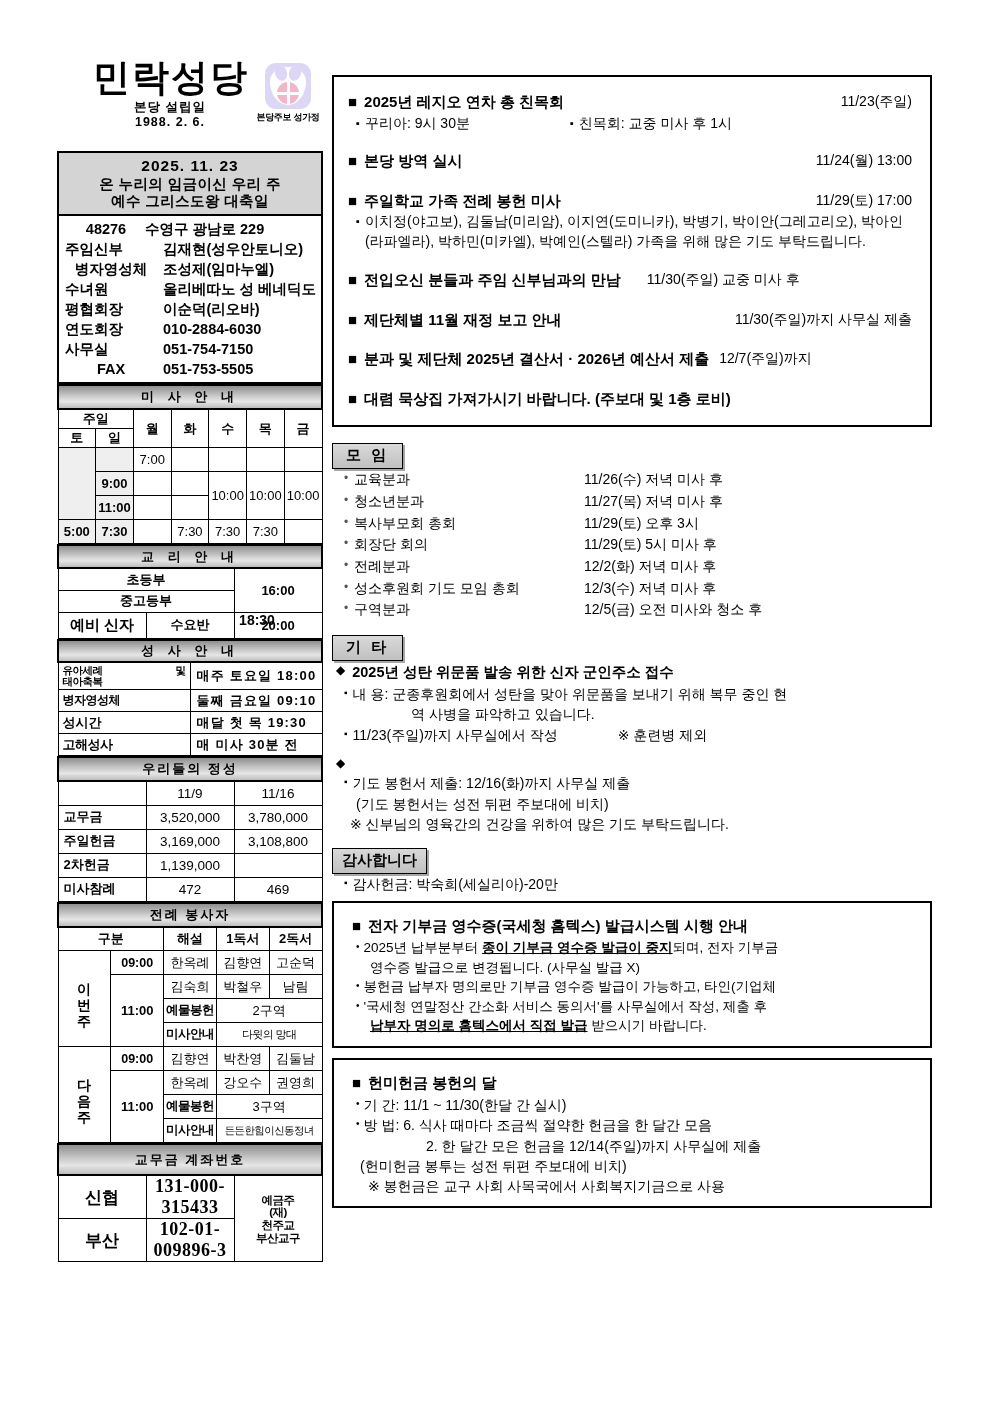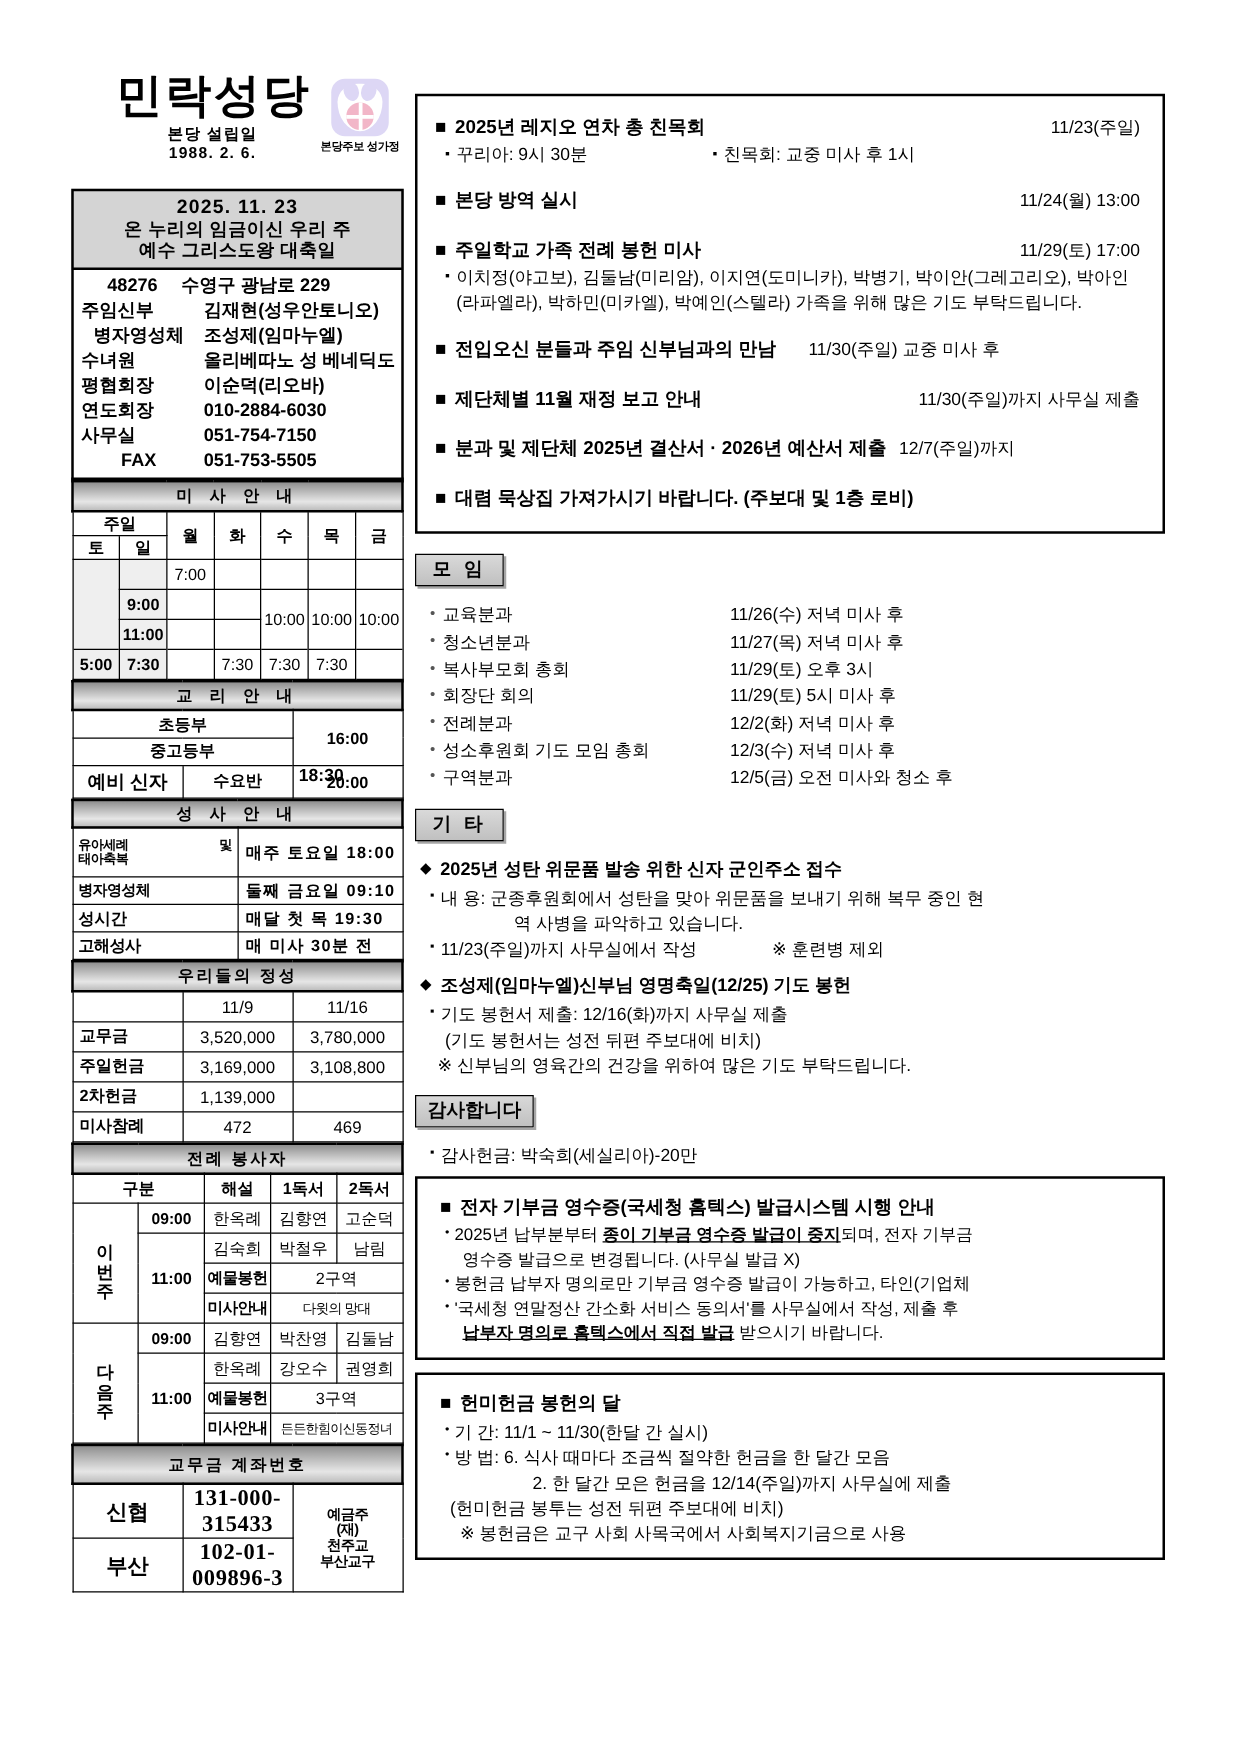--- a/index.html
+++ b/index.html
@@ -120,21 +120,21 @@
   .n-sub .dot { margin-right:5px; font-size:11px; line-height:1.7;}
   .n-sub-txt { flex:1; }
   .gap { height: 14px; }
   .gap-s { height: 9px; }
 
   .sec-tag {
     display:inline-block; border:1px solid #000;
     background: linear-gradient(to bottom,#d9d9d9,#c0c0c0);
     font-size: 15px; font-weight: bold; padding: 2px 13px 3px; letter-spacing: 3px;
     box-shadow: 2px 2px 0 rgba(0,0,0,0.35);
-    margin-bottom: 12px;
+    margin-bottom: 0;
   }
   .sec-tag.nl { letter-spacing: 0px; padding: 2px 9px 3px; }
 
   .meet-list { padding-left: 12px; }
   .meet-row { display:flex; font-size:14px; line-height:1.55; }
   .meet-row .dot { width:10px; color:#555; font-size:12px; }
   .meet-name { width: 230px; }
   .meet-when { flex:1; }
 
   .etc-list { padding-left: 4px; }
@@ -299,21 +299,21 @@
       </tr>
     </tbody>
       </table>
 
     <table class="t sac">
       <tbody>
           <tr>
             <td class="bar" colspan="2">성 사 안 내</td>
           </tr>
       <tr>
-        <td class="lbl tiny" style="width:84px;height:40px">
+        <td class="lbl tiny" style="width:84px;height:28px">
           <div>유아세례 및</div>
           <div>태아축복</div>
         </td>
         <td class="val">매주 토요일 18:00</td>
       </tr>
       <tr>
         <td class="lbl" style="font-size:12px;letter-spacing:-0.5px">병자영성체</td>
         <td class="val">둘째 금요일 09:10</td>
       </tr>
       <tr>
@@ -577,21 +577,20 @@
         <div class="etc-sub">
           <span class="dot">▪</span>
           <span>11/23(주일)까지 사무실에서 작성</span>
           <span class="inline-when">※ 훈련병 제외</span>
         </div>
 
         <div class="gap-s"></div>
 
         <div class="etc-head">
           <span class="dia">◆</span>
-          <span>조성제(임마누엘)신부님 영명축일(12/25) 기도 봉헌</span>
         </div>
         <div class="etc-sub">
           <span class="dot">▪</span>
           <span>기도 봉헌서 제출: 12/16(화)까지 사무실 제출</span>
         </div>
         <div class="etc-note">(기도 봉헌서는 성전 뒤편 주보대에 비치)</div>
         <div class="etc-note2">※ 신부님의 영육간의 건강을 위하여 많은 기도 부탁드립니다.</div>
       </div>
     </div>
 

